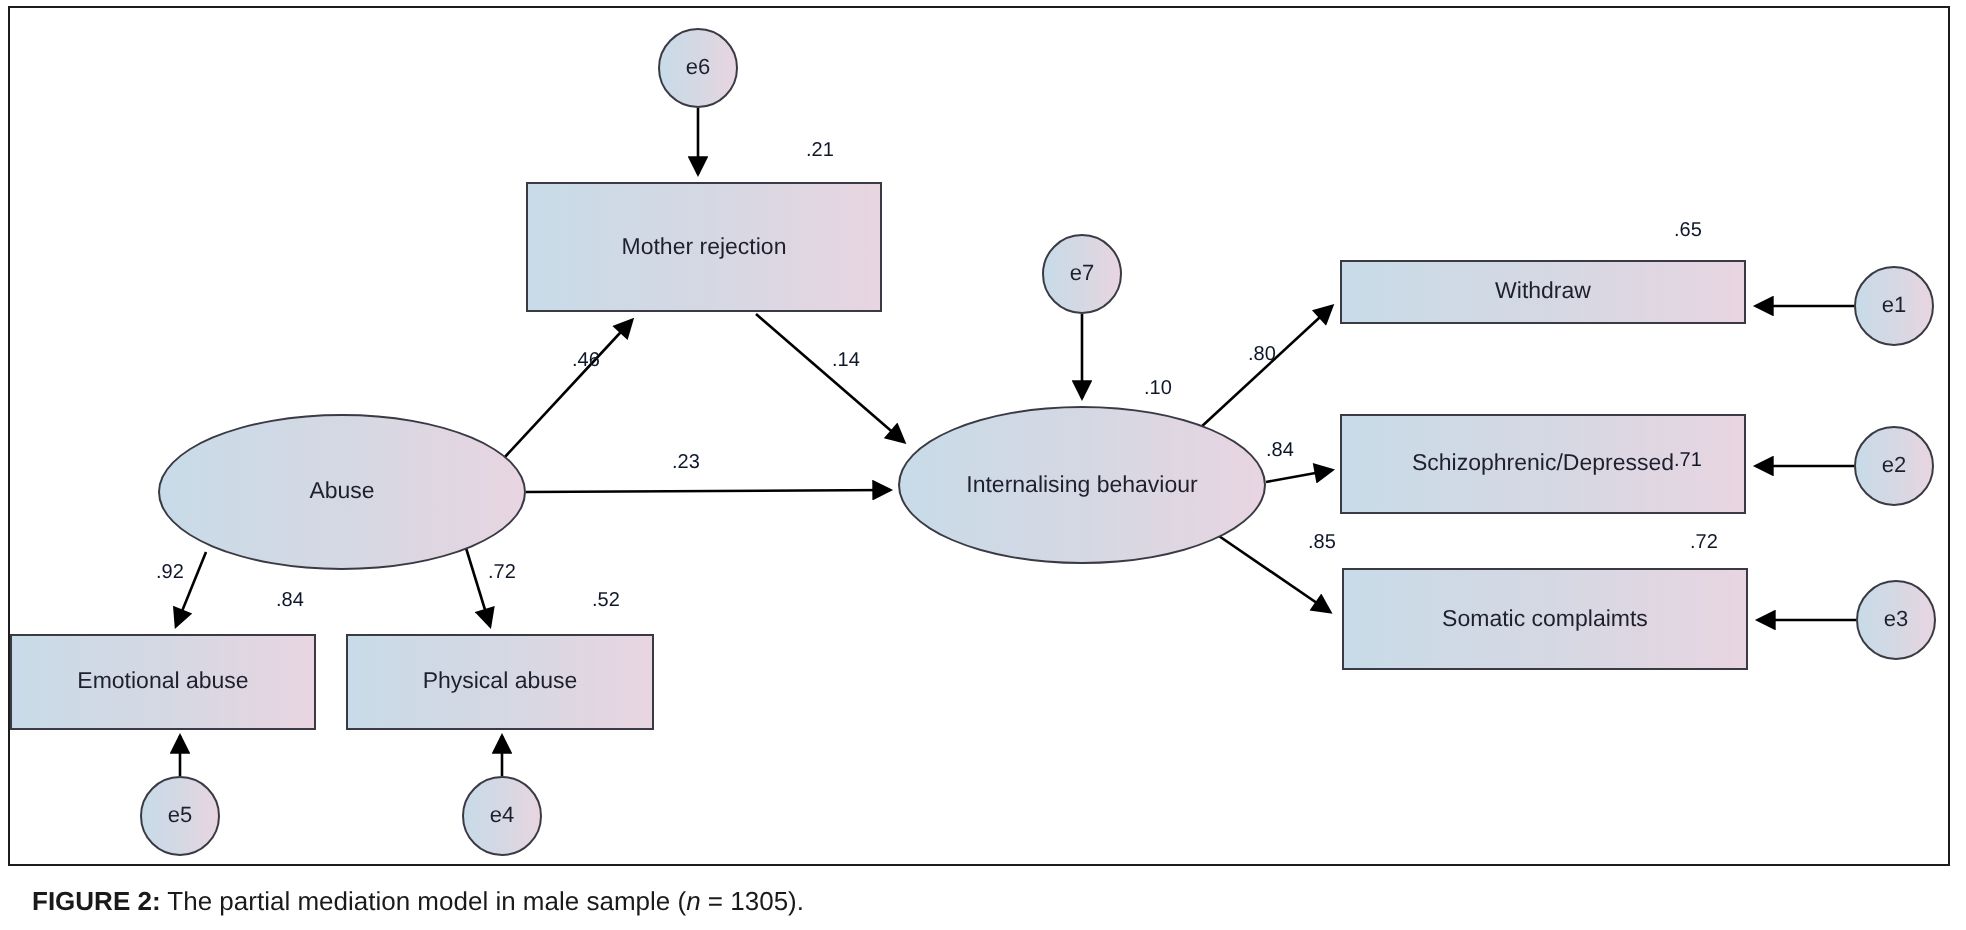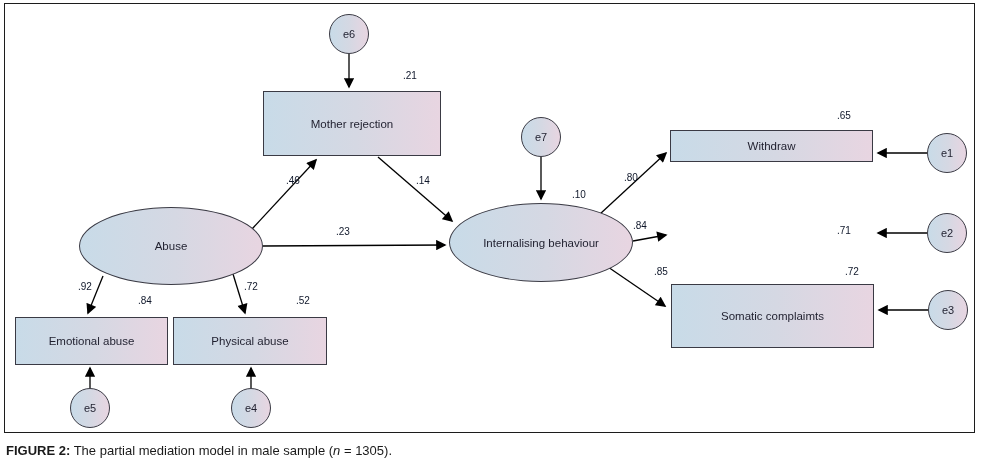--- a/index.html
+++ b/index.html
@@ -63,21 +63,21 @@
   }
   .coef {
     position: absolute;
     font-size: 10px;
     color: #0f172a;
     white-space: nowrap;
     text-align: right;
   }
   .caption {
     position: absolute;
-    left: 6px;
+    left: 16px;
     top: 443px;
     font-size: 13px;
     color: #1a1a1a;
     white-space: nowrap;
   }
   .caption b { font-weight: bold; }
   .caption i { font-style: italic; }
 </style>
 </head>
 <body>
@@ -115,24 +115,27 @@
   <div class="node ellipse" style="left:449px; top:203px; width:184px; height:79px;">
     <span>Internalising behaviour</span>
   </div>
 
   <div class="node box" style="left:263px; top:91px; width:178px; height:65px;">
     <span>Mother rejection</span>
   </div>
   <div class="node box" style="left:670px; top:130px; width:203px; height:32px;">
     <span>Withdraw</span>
   </div>
-  <div class="node box" style="left:671px; top:284px; width:203px; height:64px;">
+  <div class="node box" style="left:670px; top:207px; width:203px; height:50px;">
+    <span>Schizophrenic/Depressed</span>
+  </div>
+  <div class="node box" style="left:671px; top:284px; width:203px; height:51px;">
     <span>Somatic complaimts</span>
   </div>
-  <div class="node box" style="left:15px; top:317px; width:153px; height:48px;">
+  <div class="node box" style="left:5px; top:317px; width:153px; height:48px;">
     <span>Emotional abuse</span>
   </div>
   <div class="node box" style="left:173px; top:317px; width:154px; height:48px;text-align:right;">
     <span>Physical abuse</span>
   </div>
 
   <div class="err" style="left:329px; top:14px;">
     <span>e6</span>
   </div>
   <div class="err" style="left:521px; top:117px;">

